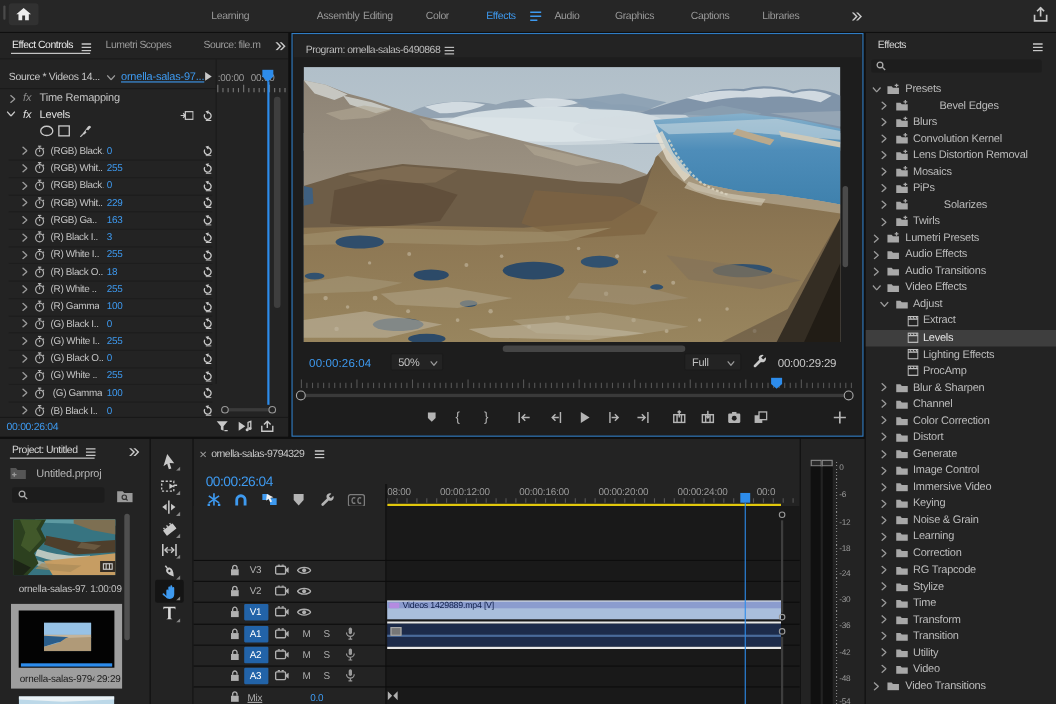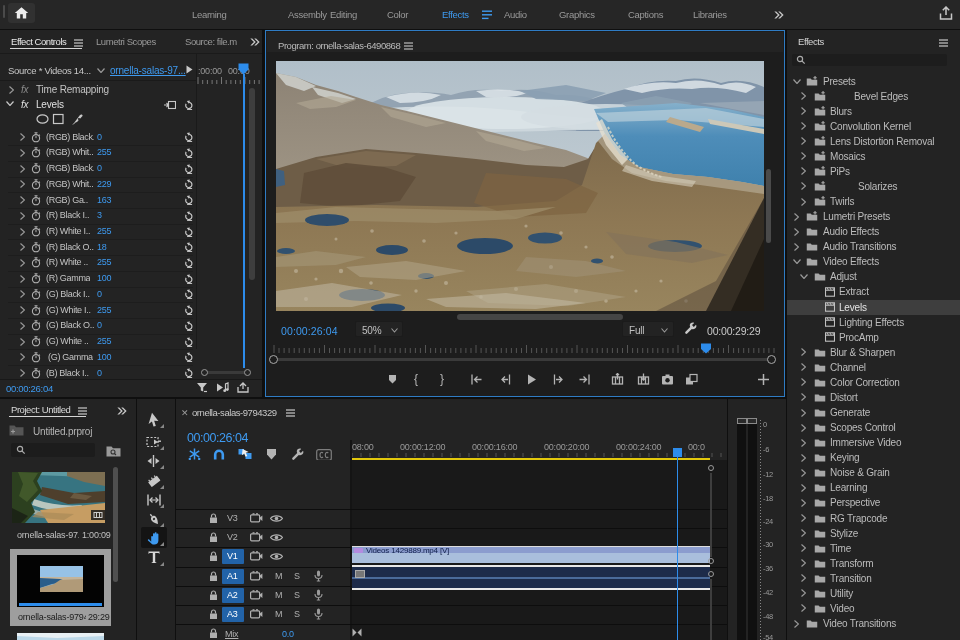--- a/index.html
+++ b/index.html
@@ -867,21 +867,21 @@
 <svg class="abs" style="left:814px;top:407.04px;" width="12" height="10" viewBox="0 0 12 10.5">
       <path d="M0.5 2.5 L4.5 2.5 L5.8 4 L11.5 4 L11.5 10 L0.5 10 Z" fill="#a8a8a8"></path>
     </svg>
 <span class="abs t" style="left:830px;top:407.04px;color:#bcbcbc;">Generate</span>
 <svg class="abs" style="left:801px;top:423.61px;" width="5" height="8" viewBox="0 0 5 8">
       <path d="M0.5 0.5 L4.5 4 L0.5 7.5" fill="none" stroke="#9a9a9a" stroke-width="1.2"></path>
     </svg>
 <svg class="abs" style="left:814px;top:422.11px;" width="12" height="10" viewBox="0 0 12 10.5">
       <path d="M0.5 2.5 L4.5 2.5 L5.8 4 L11.5 4 L11.5 10 L0.5 10 Z" fill="#a8a8a8"></path>
     </svg>
-<span class="abs t" style="left:830px;top:422.11px;color:#bcbcbc;">Scopes Control</span>
+<span class="abs t" style="left:830px;top:422.11px;color:#bcbcbc;">Image Control</span>
 <svg class="abs" style="left:801px;top:438.68px;" width="5" height="8" viewBox="0 0 5 8">
       <path d="M0.5 0.5 L4.5 4 L0.5 7.5" fill="none" stroke="#9a9a9a" stroke-width="1.2"></path>
     </svg>
 <svg class="abs" style="left:814px;top:437.18px;" width="12" height="10" viewBox="0 0 12 10.5">
       <path d="M0.5 2.5 L4.5 2.5 L5.8 4 L11.5 4 L11.5 10 L0.5 10 Z" fill="#a8a8a8"></path>
     </svg>
 <span class="abs t" style="left:830px;top:437.18px;color:#bcbcbc;">Immersive Video</span>
 <svg class="abs" style="left:801px;top:453.75px;" width="5" height="8" viewBox="0 0 5 8">
       <path d="M0.5 0.5 L4.5 4 L0.5 7.5" fill="none" stroke="#9a9a9a" stroke-width="1.2"></path>
     </svg>
@@ -902,21 +902,21 @@
 <svg class="abs" style="left:814px;top:482.39px;" width="12" height="10" viewBox="0 0 12 10.5">
       <path d="M0.5 2.5 L4.5 2.5 L5.8 4 L11.5 4 L11.5 10 L0.5 10 Z" fill="#a8a8a8"></path>
     </svg>
 <span class="abs t" style="left:830px;top:482.39px;color:#bcbcbc;">Learning</span>
 <svg class="abs" style="left:801px;top:498.96000000000004px;" width="5" height="8" viewBox="0 0 5 8">
       <path d="M0.5 0.5 L4.5 4 L0.5 7.5" fill="none" stroke="#9a9a9a" stroke-width="1.2"></path>
     </svg>
 <svg class="abs" style="left:814px;top:497.46000000000004px;" width="12" height="10" viewBox="0 0 12 10.5">
       <path d="M0.5 2.5 L4.5 2.5 L5.8 4 L11.5 4 L11.5 10 L0.5 10 Z" fill="#a8a8a8"></path>
     </svg>
-<span class="abs t" style="left:830px;top:497.46000000000004px;color:#bcbcbc;">Perspective</span>
+<span class="abs t" style="left:830px;top:497.46000000000004px;color:#bcbcbc;">Correction</span>
 <svg class="abs" style="left:801px;top:514.03px;" width="5" height="8" viewBox="0 0 5 8">
       <path d="M0.5 0.5 L4.5 4 L0.5 7.5" fill="none" stroke="#9a9a9a" stroke-width="1.2"></path>
     </svg>
 <svg class="abs" style="left:814px;top:512.53px;" width="12" height="10" viewBox="0 0 12 10.5">
       <path d="M0.5 2.5 L4.5 2.5 L5.8 4 L11.5 4 L11.5 10 L0.5 10 Z" fill="#a8a8a8"></path>
     </svg>
 <span class="abs t" style="left:830px;top:512.53px;color:#bcbcbc;">RG Trapcode</span>
 <svg class="abs" style="left:801px;top:529.1px;" width="5" height="8" viewBox="0 0 5 8">
       <path d="M0.5 0.5 L4.5 4 L0.5 7.5" fill="none" stroke="#9a9a9a" stroke-width="1.2"></path>
     </svg>

